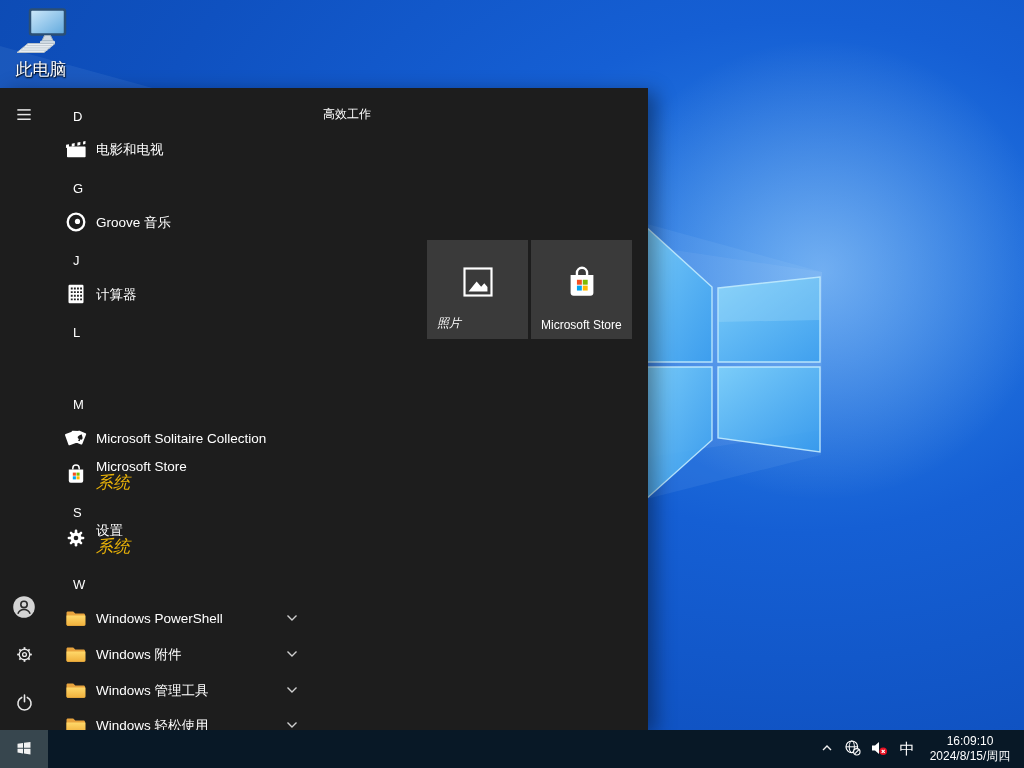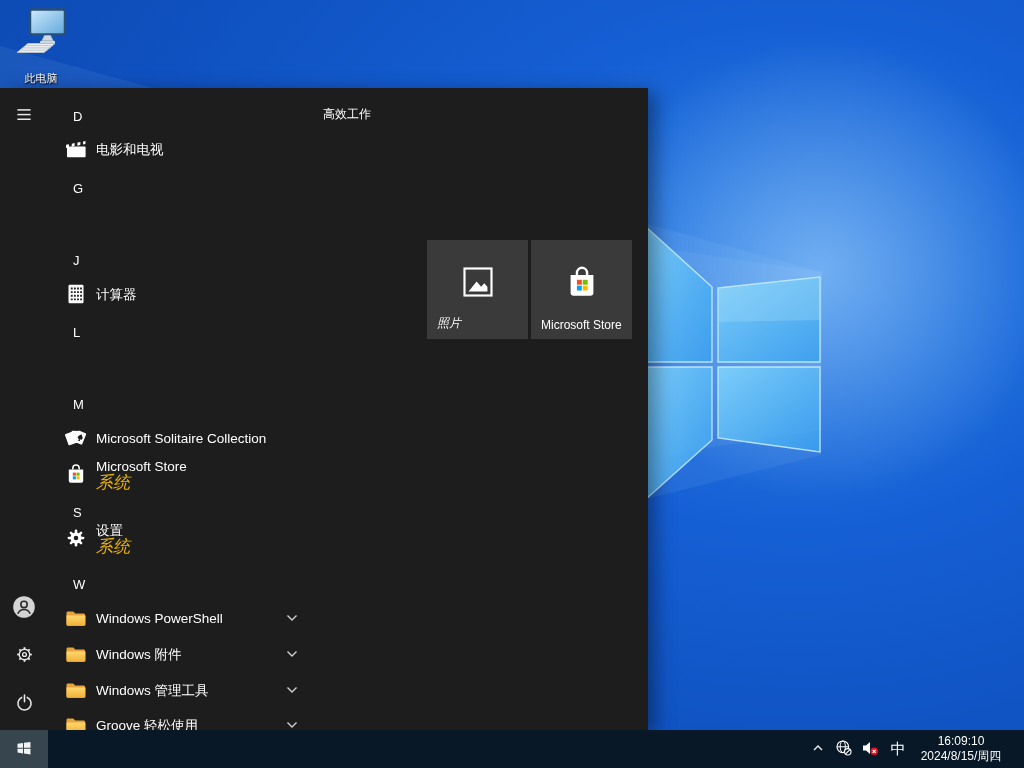--- a/index.html
+++ b/index.html
@@ -2,21 +2,21 @@
 <html><head>
 <meta charset="utf-8">
 <style>
   html,body{margin:0;padding:0;background:#000;}
   .screen{position:relative;width:1024px;height:768px;overflow:hidden;
     font-family:"Liberation Sans","DejaVu Sans",sans-serif;-webkit-font-smoothing:antialiased;}
   .wallpaper{position:absolute;left:0;top:0;width:1024px;height:768px;display:block;}
 
   
   .desktop-icon{position:absolute;left:12px;top:8px;width:58px;text-align:center;cursor:default;}
-  .desktop-icon .di-label{color:#fff;font-size:11px;line-height:14px;margin-top:11px;
+  .desktop-icon .di-label{color:#fff;font-size:17px;line-height:14px;margin-top:3px;
     text-shadow:0 1px 2px rgba(0,0,0,.85),1px 1px 1px rgba(0,0,0,.6);}
 
   
   .start-menu{position:absolute;left:0;top:88px;width:648px;height:642px;background:#1d1d1d;
     overflow:hidden;box-shadow:8px 4px 18px rgba(0,0,0,.38);}
   .rail{position:absolute;left:0;top:0;width:48px;height:100%;}
   .rail-btn{position:absolute;left:0;width:48px;height:48px;display:flex;align-items:center;
     justify-content:center;background:transparent;border:none;padding:0;cursor:pointer;}
 
   .app-list{position:absolute;left:48px;top:0;width:284px;height:100%;}
@@ -42,21 +42,21 @@
 
   
   .taskbar{position:absolute;left:0;top:730px;width:1024px;height:38px;background:#081826;}
   .start-btn{position:absolute;left:0;top:0;width:48px;height:38px;background:#37464e;border:none;
     display:flex;align-items:center;justify-content:center;padding:0;cursor:pointer;}
   .tray{position:absolute;right:0;top:0;height:38px;display:flex;align-items:center;}
   .tray-btn{height:38px;border:none;background:transparent;display:flex;align-items:center;
     justify-content:center;padding:0;cursor:pointer;}
   .tray-ime{color:#fff;font-size:15px;width:28px;text-align:center;cursor:pointer;}
   .tray-clock{width:98px;color:#fff;font-size:12px;line-height:15px;text-align:center;
-    padding-right:14px;cursor:default;}
+    padding-right:5px;cursor:default;}
   .hidden-defs{position:absolute;width:0;height:0;overflow:hidden;}
 </style>
 </head>
 <body>
 
 <svg class="hidden-defs" aria-hidden="true">
   <defs>
     <linearGradient id="gFold" x1="0" y1="0" x2="0" y2="1">
       <stop offset="0" stop-color="#ffd96a"></stop>
         <stop offset="1" stop-color="#f0b03c"></stop>
@@ -258,20 +258,30 @@
             <svg>
               <use href="#sym-movies"></use>
             </svg>
           </span>
         <span class="al-text">
             <span class="al-label">电影和电视</span>
           </span>
       </div>
 
       <div class="al-h" style="top:87px">G</div>
+      <div class="al-item" style="top:116px">
+        <span class="al-icon">
+            <svg>
+              <use href="#sym-groove"></use>
+            </svg>
+          </span>
+        <span class="al-text">
+            <span class="al-label">Groove 音乐</span>
+          </span>
+      </div>
 
       <div class="al-h" style="top:159px">J</div>
       <div class="al-item" style="top:188px">
         <span class="al-icon">
             <svg>
               <use href="#sym-calc"></use>
             </svg>
           </span>
         <span class="al-text">
             <span class="al-label">计算器</span>
@@ -362,21 +372,21 @@
             </svg>
           </span>
       </div>
       <div class="al-item" style="top:619px">
         <span class="al-icon">
             <svg>
               <use href="#sym-folder"></use>
             </svg>
           </span>
         <span class="al-text">
-            <span class="al-label">Groove 轻松使用</span>
+            <span class="al-label">Windows 轻松使用</span>
           </span>
         <span class="al-chev">
             <svg width="12" height="8">
               <use href="#sym-chevd"></use>
             </svg>
           </span>
       </div>
     </div>
 
     <div class="tiles">

